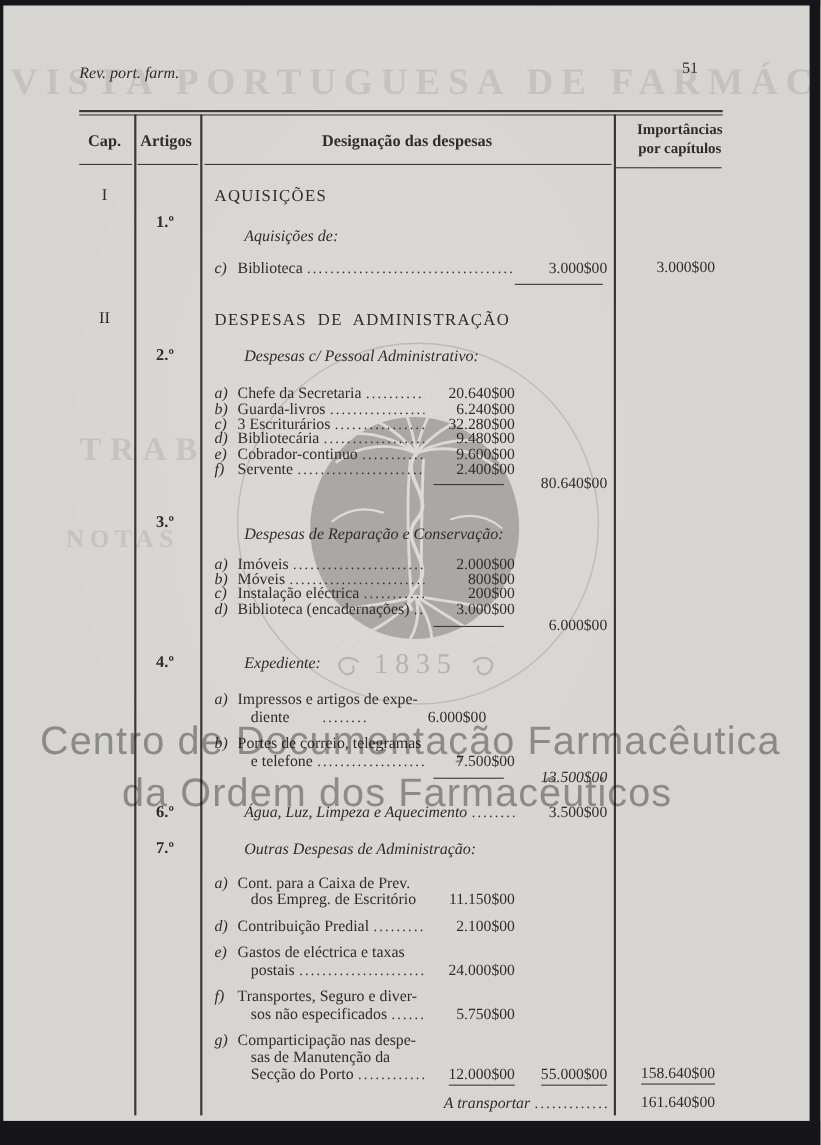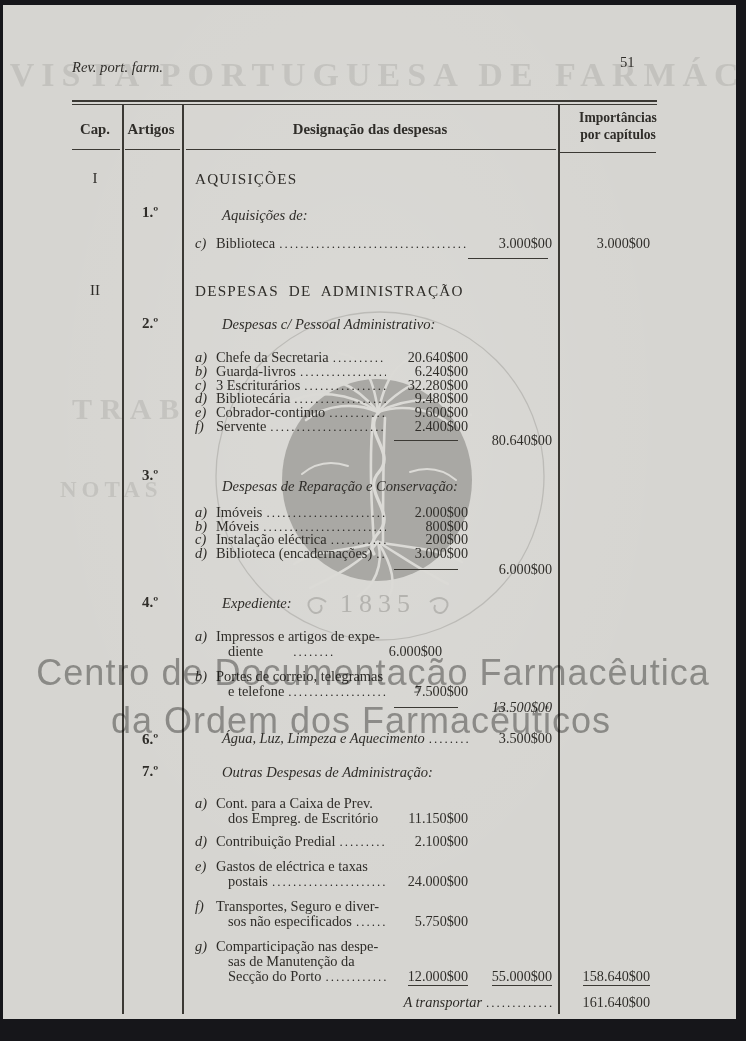--- a/index.html
+++ b/index.html
@@ -117,21 +117,21 @@
   <div class="hrule" style="left:560px;top:152px;width:96px;"></div>
 
   <div class="thead" style="left:80px;top:121px;width:32px;text-align:left;">Cap.</div>
   <div class="thead" style="left:124px;top:121px;width:54px;text-align:center;">Artigos</div>
   <div class="thead" style="left:186px;top:121px;width:368px;text-align:center;">Designação das despesas</div>
   <div class="thead2" style="left:558px;top:110px;width:96px;text-align:center;">Importâncias</div>
   <div class="thead2" style="left:558px;top:127px;width:96px;text-align:center;">por capítulos</div>
 
   <div class="cap" style="top:170px;">I</div>
   <div class="sect" style="top:170px;">AQUISIÇÕES</div>
-  <div class="artnum" style="top:204px;">1.º</div>
+  <div class="artnum" style="top:194px;">1.º</div>
   <div class="arttitle" style="top:207px;">Aquisições de:</div>
 
   <div class="drow" style="top:236px;">
     <span class="lab">c)</span>
     <span class="txt">Biblioteca</span>
     <span class="leader"></span>
     <span class="v2">3.000$00</span>
   </div>
   <div class="hrule" style="left:468px;top:258px;width:80px;"></div>
   <div class="imp" style="top:236px;">3.000$00</div>

